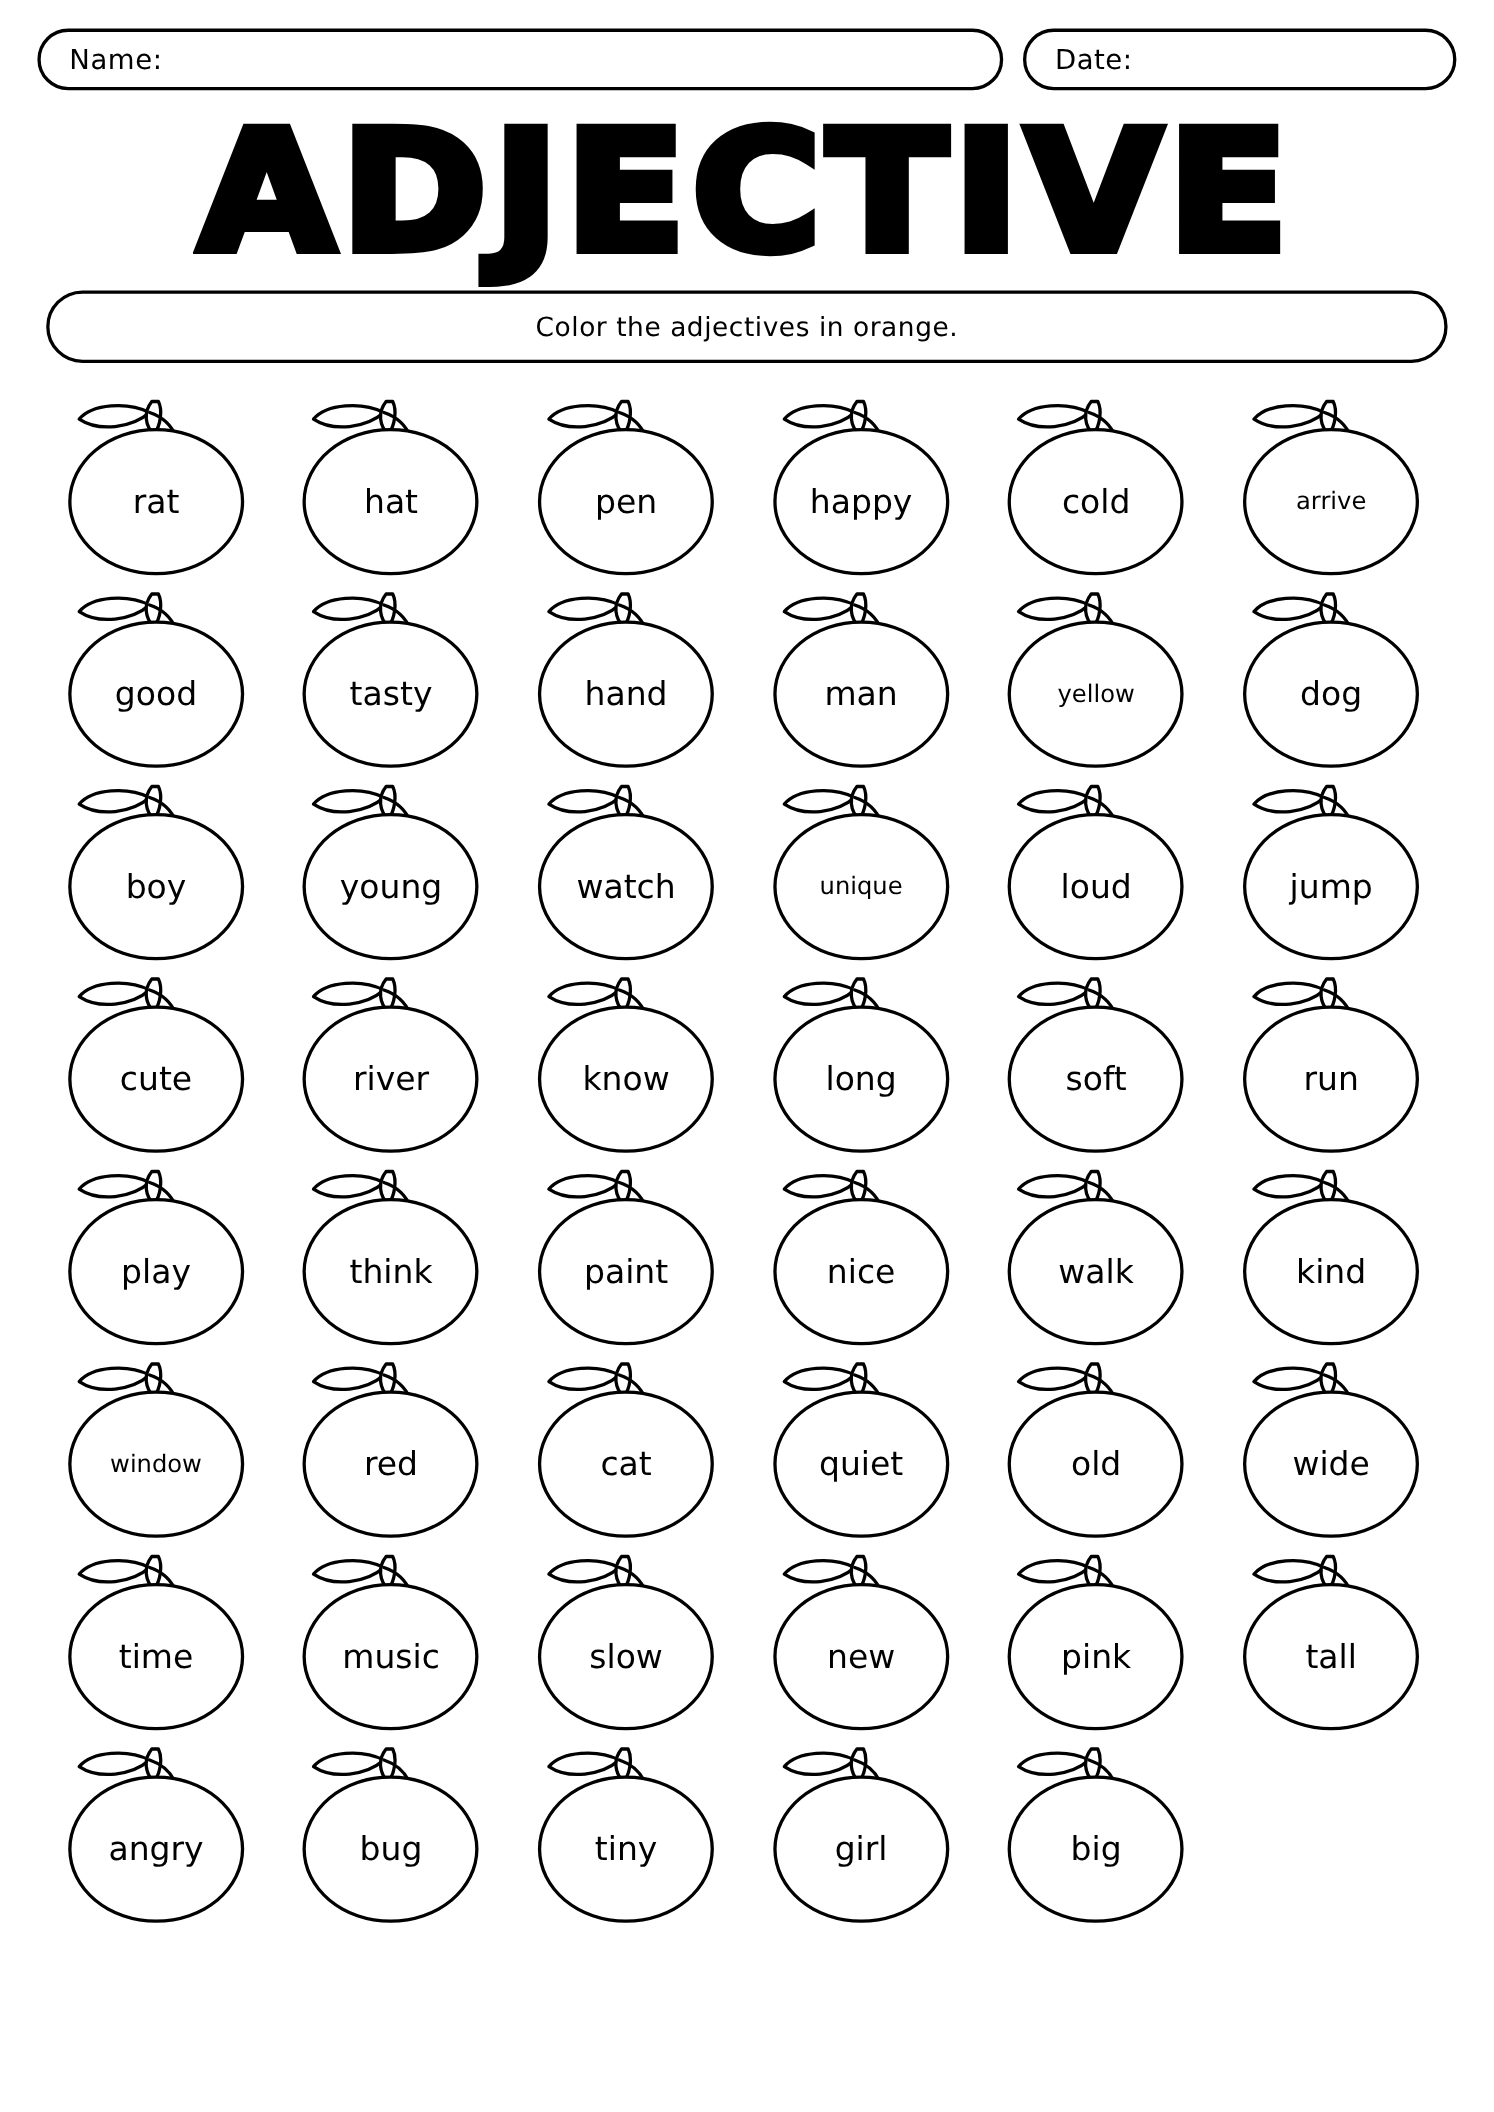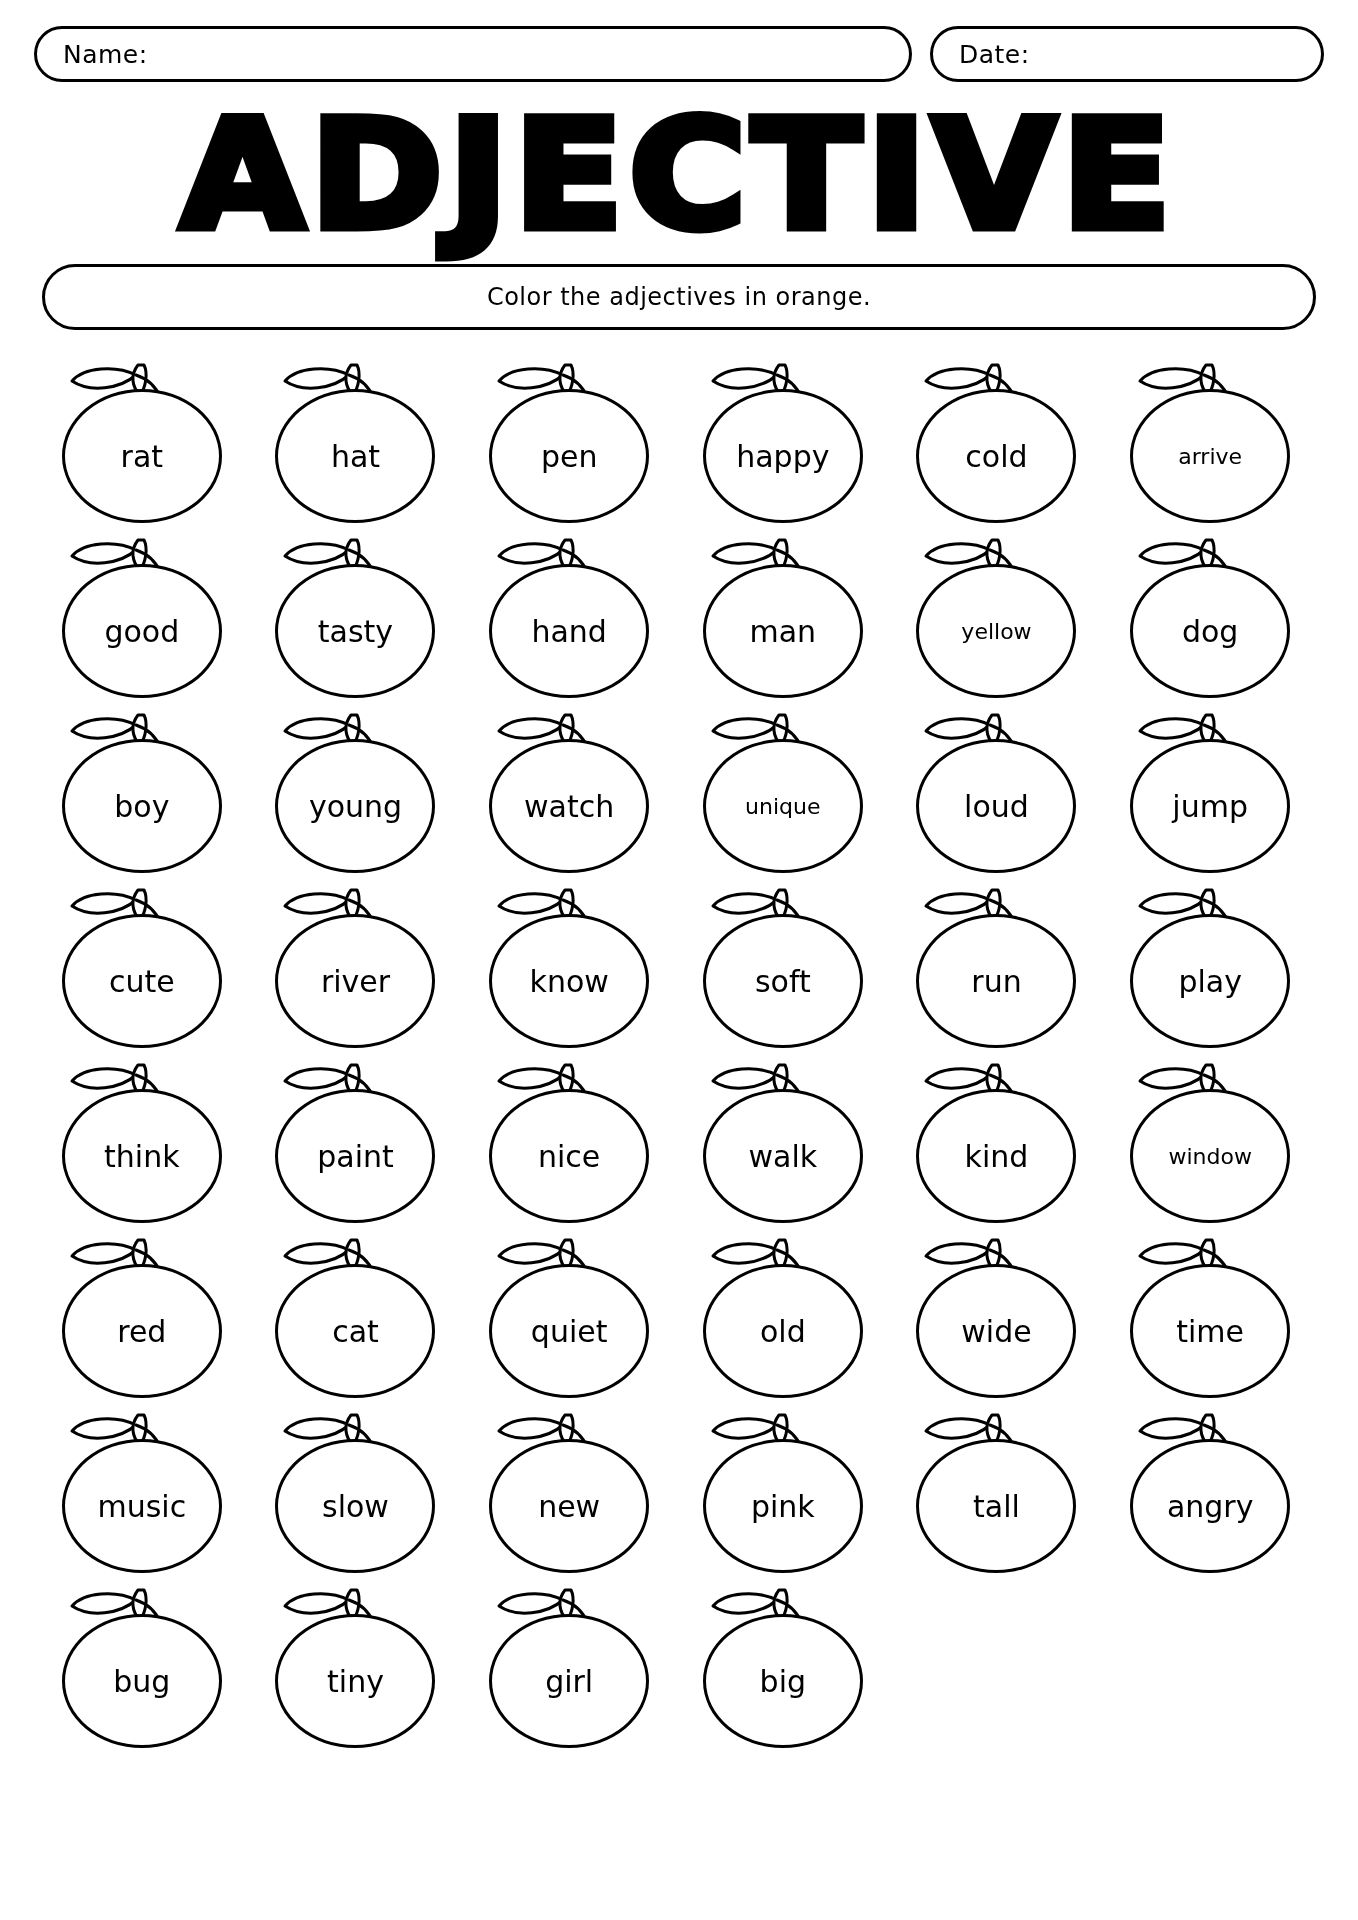--- a/index.html
+++ b/index.html
@@ -398,20 +398,32 @@
         </div>
       </div>
       <div class="cell">
         <div class="orange">
           <svg class="leafsvg" viewBox="0 0 130 46">
             <path d="M8 20 C20 6 52 4 72 14 C56 28 26 32 8 20 Z" fill="#fff" stroke="#000" stroke-width="3" stroke-linejoin="round"></path>
             <path d="M74 4 C66 14 68 26 76 34 C82 26 84 12 80 4 Z" fill="#fff" stroke="#000" stroke-width="3" stroke-linejoin="round"></path>
             <path d="M72 14 C84 18 92 26 96 36" fill="none" stroke="#000" stroke-width="3" stroke-linecap="round"></path>
           </svg>
           <div class="body">
+            <span class="word">long</span>
+          </div>
+        </div>
+      </div>
+      <div class="cell">
+        <div class="orange">
+          <svg class="leafsvg" viewBox="0 0 130 46">
+            <path d="M8 20 C20 6 52 4 72 14 C56 28 26 32 8 20 Z" fill="#fff" stroke="#000" stroke-width="3" stroke-linejoin="round"></path>
+            <path d="M74 4 C66 14 68 26 76 34 C82 26 84 12 80 4 Z" fill="#fff" stroke="#000" stroke-width="3" stroke-linejoin="round"></path>
+            <path d="M72 14 C84 18 92 26 96 36" fill="none" stroke="#000" stroke-width="3" stroke-linecap="round"></path>
+          </svg>
+          <div class="body">
             <span class="word">soft</span>
           </div>
         </div>
       </div>
       <div class="cell">
         <div class="orange">
           <svg class="leafsvg" viewBox="0 0 130 46">
             <path d="M8 20 C20 6 52 4 72 14 C56 28 26 32 8 20 Z" fill="#fff" stroke="#000" stroke-width="3" stroke-linejoin="round"></path>
             <path d="M74 4 C66 14 68 26 76 34 C82 26 84 12 80 4 Z" fill="#fff" stroke="#000" stroke-width="3" stroke-linejoin="round"></path>
             <path d="M72 14 C84 18 92 26 96 36" fill="none" stroke="#000" stroke-width="3" stroke-linecap="round"></path>

